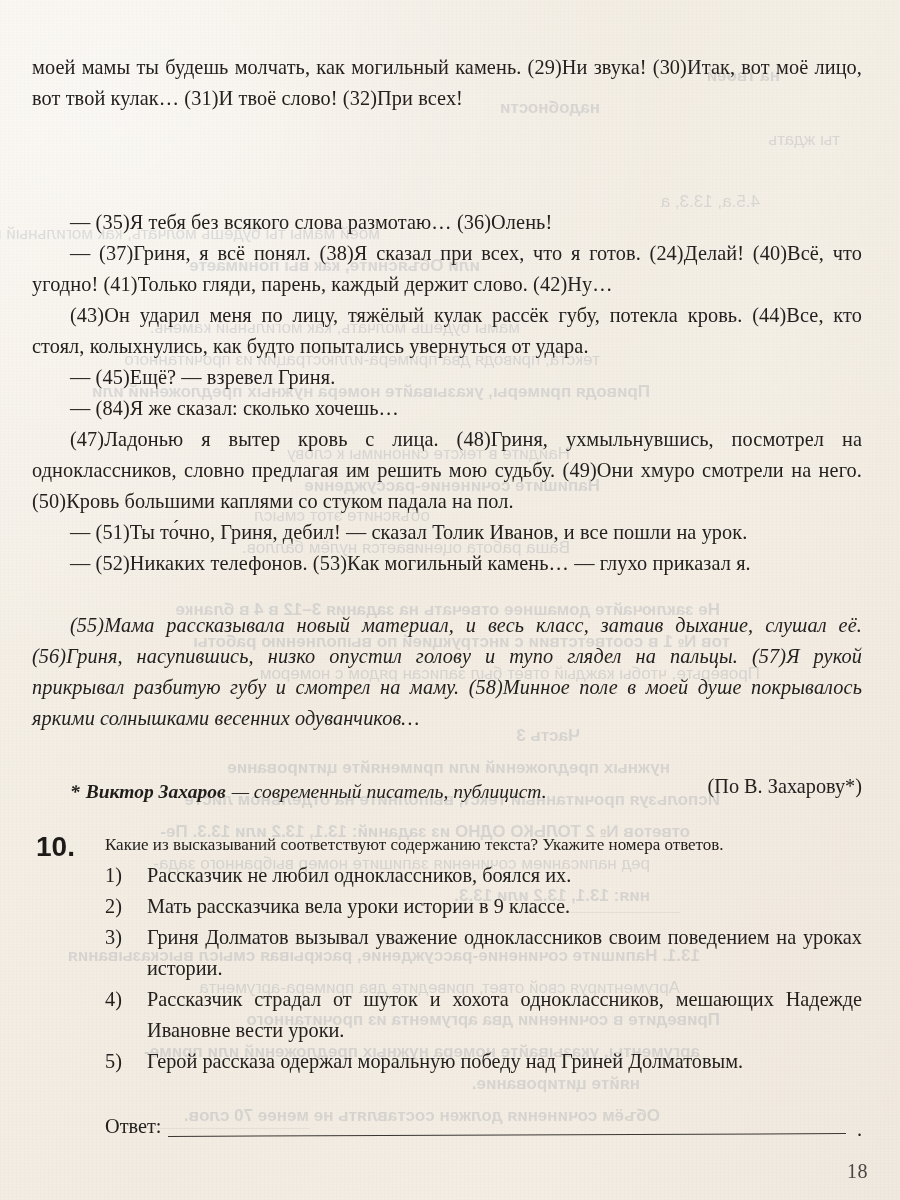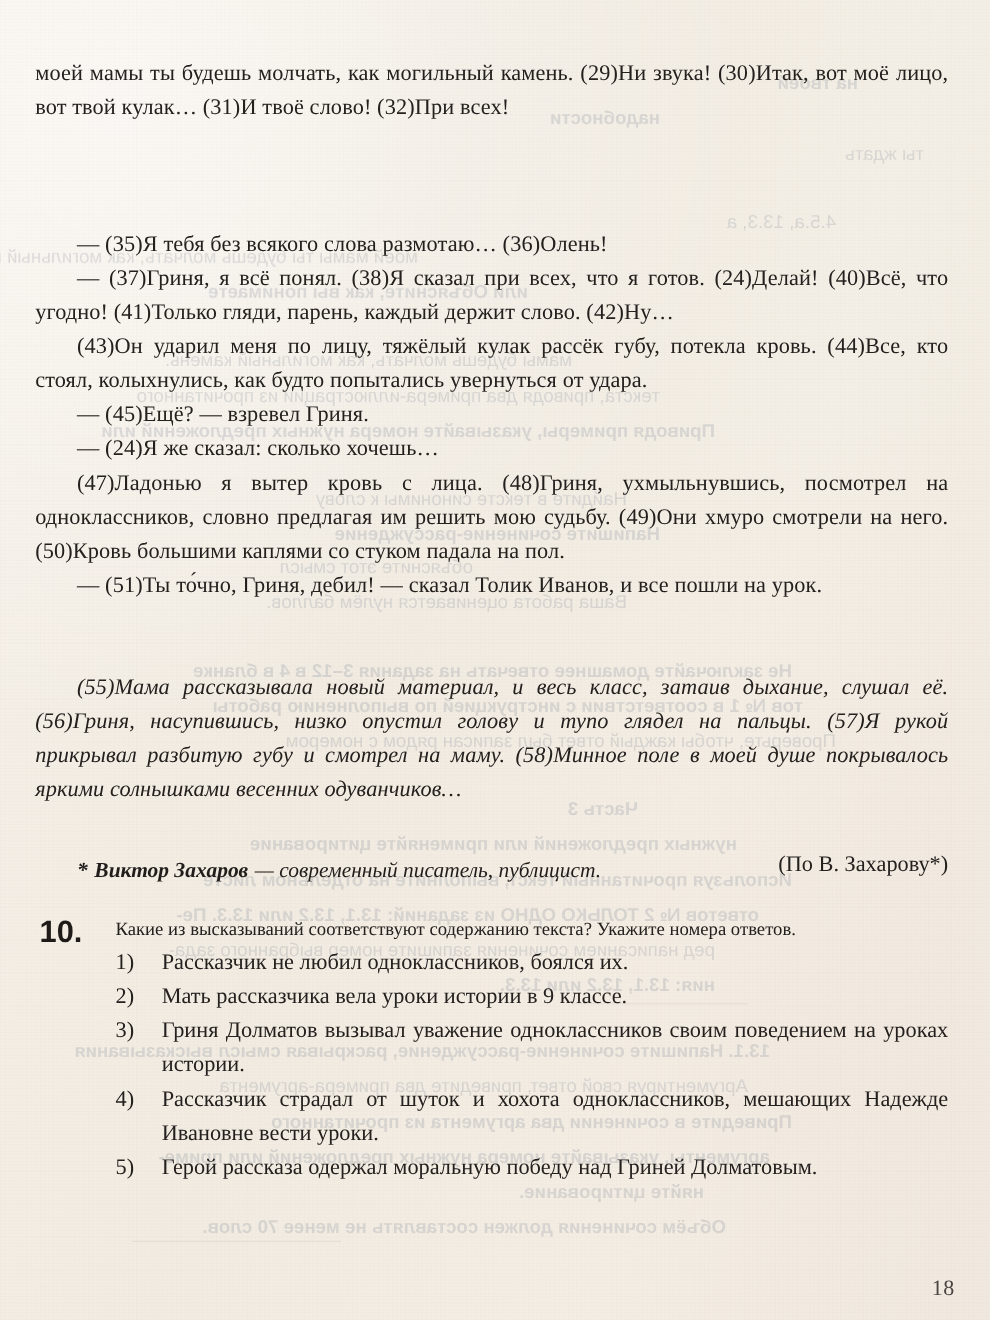--- a/index.html
+++ b/index.html
@@ -247,31 +247,34 @@
 
     <div class="body-block" style="top: 300px;">
       <p class="ind">(43)Он ударил меня по лицу, тяжёлый кулак рассёк губу, потекла кровь. (44)Все, кто стоял, колыхнулись, как будто попытались увернуться от удара.</p>
     </div>
 
     <div class="body-block" style="top: 362px;">
       <p class="ind">— (45)Ещё? — взревел Гриня.</p>
     </div>
 
     <div class="body-block" style="top: 393px;">
-      <p class="ind">— (24)Я же сказал: сколько хочешь…</p>
+      <p class="ind">— (84)Я же сказал: сколько хочешь…</p>
     </div>
 
     <div class="body-block" style="top: 424px;">
       <p class="ind">(47)Ладонью я вытер кровь с лица. (48)Гриня, ухмыльнувшись, посмотрел на одноклассников, словно предлагая им решить мою судьбу. (49)Они хмуро смотрели на него. (50)Кровь большими каплями со стуком падала на пол.</p>
     </div>
 
     <div class="body-block" style="top: 517px;">
       <p class="ind">— (51)Ты то́чно, Гриня, дебил! — сказал Толик Иванов, и все пошли на урок.</p>
     </div>
 
+    <div class="body-block" style="top: 548px;">
+      <p class="ind">— (52)Никаких телефонов. (53)Как могильный камень… — глухо приказал я.</p>
+    </div>
 
 
     <div class="body-block" style="top: 610px; font-style: italic;">
       <p class="ind">(55)Мама рассказывала новый материал, и весь класс, затаив дыхание, слушал её. (56)Гриня, насупившись, низко опустил голову и тупо глядел на пальцы. (57)Я рукой прикрывал разбитую губу и смотрел на маму. (58)Минное поле в моей душе покрывалось яркими солнышками весенних одуванчиков…</p>
     </div>
 
     <div class="attrib" style="top: 736px;">(По В. Захарову*)</div>
 
     <div class="footnote" style="top: 777px;">
       <span class="fn-star">*</span><span class="fn-name" style="margin-left:6px;">Виктор Захаров</span><span style="margin-left:6px;">— современный писатель, публицист.</span>
@@ -298,17 +301,22 @@
     <div class="opt" style="top: 984px;">
       <span class="opt-marker">4)</span>
       <span class="opt-body">Рассказчик страдал от шуток и хохота одноклассников, мешающих Надежде Ивановне вести уроки.</span>
     </div>
 
     <div class="opt" style="top: 1046px;">
       <span class="opt-marker">5)</span>
       <span class="opt-body">Герой рассказа одержал моральную победу над Гриней Долматовым.</span>
     </div>
 
+    <div class="answer-row" style="top: 1112px;">
+      <span class="answer-label">Ответ:</span>
+      <span class="answer-rule"></span>
+      <span class="answer-dot">.</span>
+    </div>
 
     <div class="page-number">18</div>
 
   </div>
 </div>
 
 </body></html>

